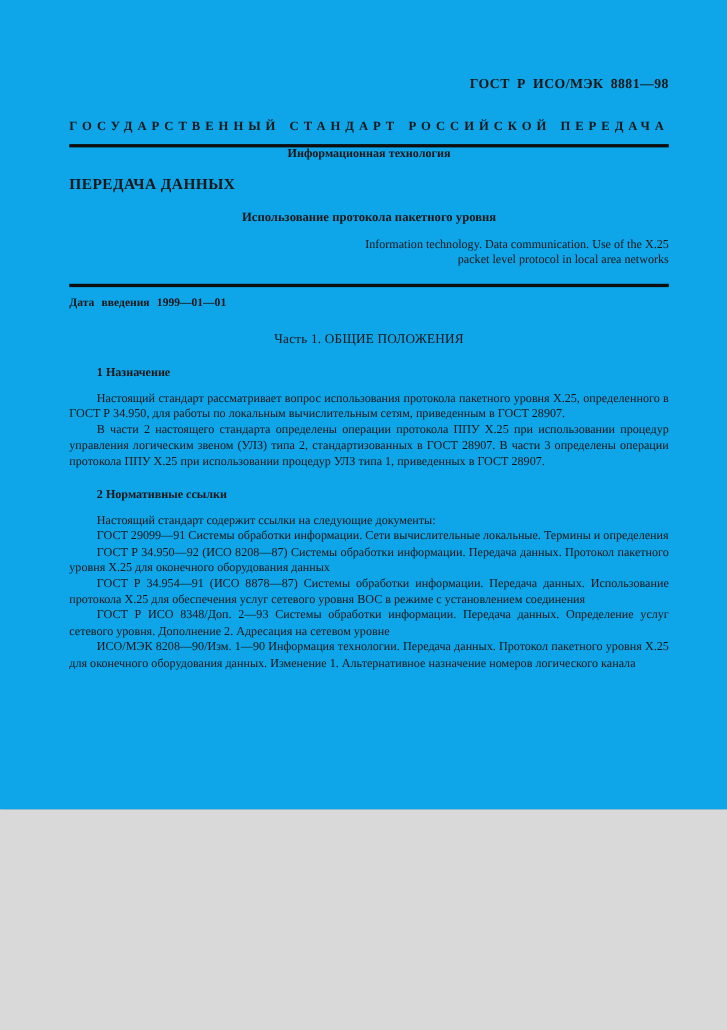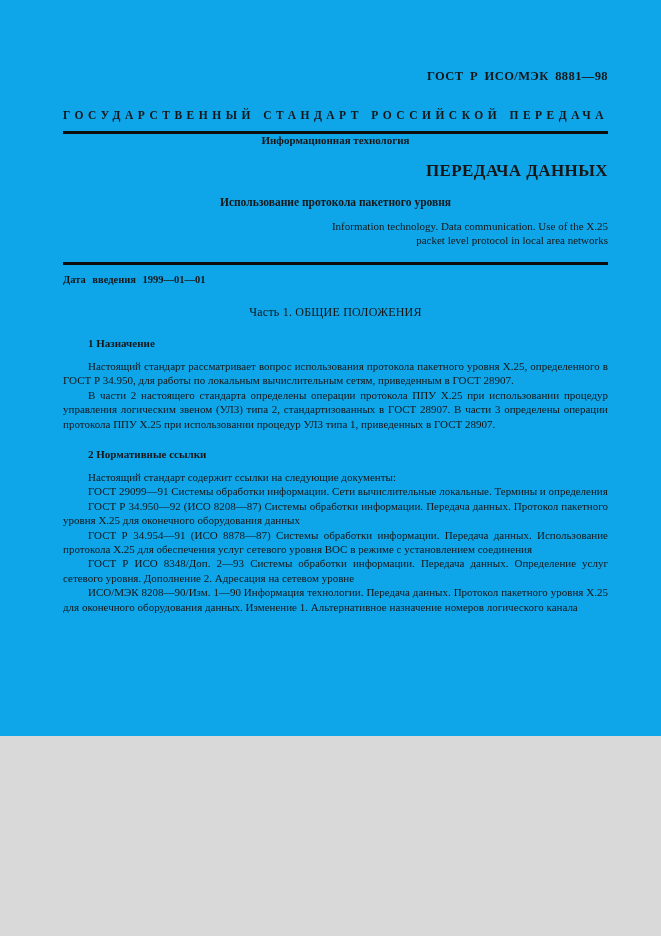--- a/index.html
+++ b/index.html
@@ -52,23 +52,23 @@
   .rule-mid { margin-top: 15px; }
 
   .subject {
     text-align: center;
     font-weight: bold;
     font-size: 11px;
   }
 
   .doc-title {
     margin-top: 15px;
-    text-align: right;
-    font-weight: bold;
-    font-size: 17px;
+    text-align: left;
+    font-weight: bold;
+    font-size: 14px;
     letter-spacing: .4px;
   }
 
   .subtitle-ru {
     margin-top: 14px;
     text-align: center;
     font-weight: bold;
     font-size: 11.5px;
     line-height: 14px;
   }

